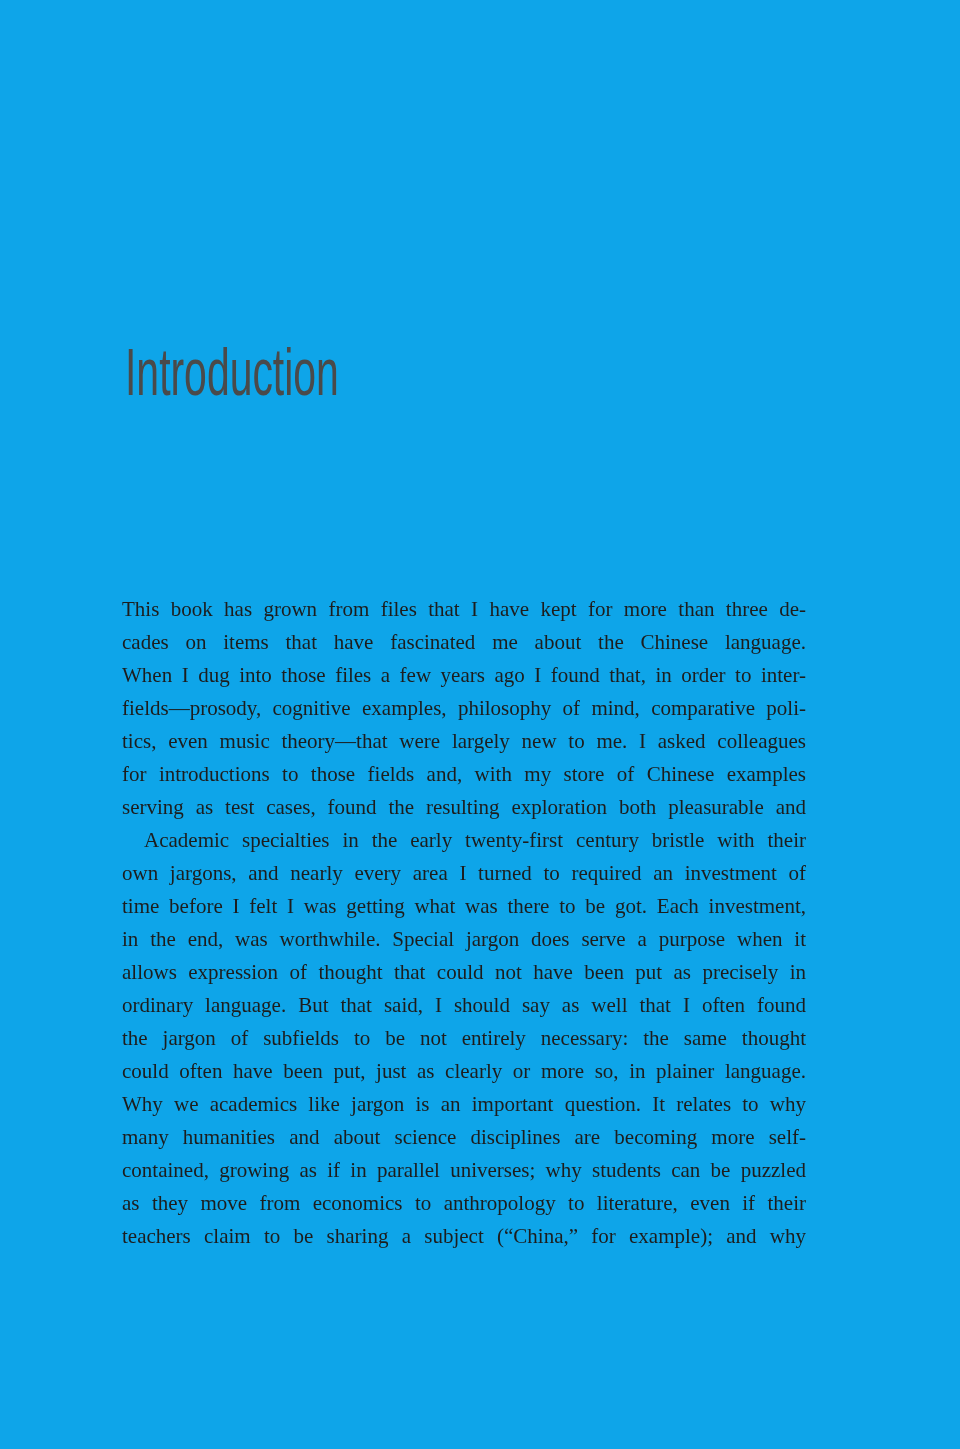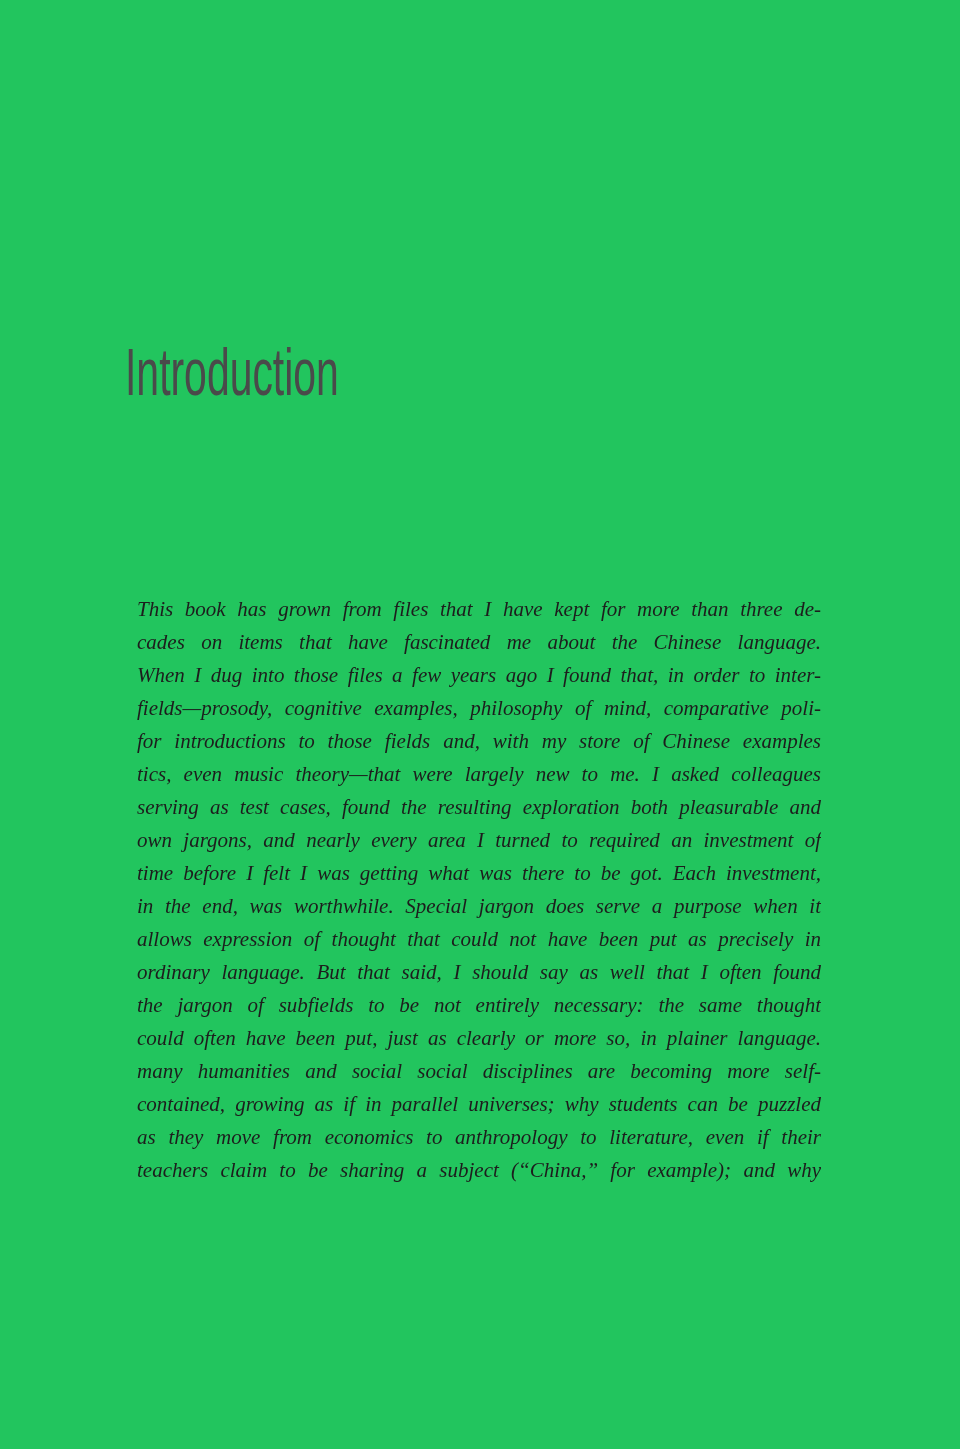--- a/index.html
+++ b/index.html
@@ -4,49 +4,48 @@
 <style>
   html, body {
     margin: 0;
     padding: 0;
     background: #ffffff;
   }
   .page {
     position: relative;
     width: 960px;
     height: 1449px;
-    background: #22c55e;
+    background: #0ea5e9;
     overflow: hidden;
     font-family: "Liberation Serif", serif;
   }
   .chapter-title {
     position: absolute;
     left: 125px;
     top: 339px;
     margin: 0;
     font-family: "Liberation Sans", sans-serif;
     font-weight: 400;
     font-size: 66px;
     line-height: 66px;
     color: #4a4a4a;
     letter-spacing: 0px;
     transform: scaleX(0.62);
     transform-origin: 0 0;
     white-space: nowrap;
   }
   .body-text {
     position: absolute;
-    left: 137px;
+    left: 122px;
     top: 593px;
     width: 684px;
     font-family: "Liberation Serif", serif;
     font-size: 21px;
     line-height: 33px;
     color: #1d1d1d;
-    font-style: italic;
   }
   .line {
     height: 33px;
     overflow: hidden;
     text-align: justify;
     text-align-last: justify;
   }
   .line.last {
     text-align-last: left;
   }
@@ -57,28 +56,30 @@
 </head>
 <body>
 
 <div class="page">
   <h1 class="chapter-title">Introduction</h1>
   <div class="body-text" id="body-text">
       <div class="line">This book has grown from files that I have kept for more than three de-</div>
       <div class="line">cades on items that have fascinated me about the Chinese language.</div>
       <div class="line">When I dug into those files a few years ago I found that, in order to inter-</div>
       <div class="line">fields—prosody, cognitive examples, philosophy of mind, comparative poli-</div>
+      <div class="line">tics, even music theory—that were largely new to me. I asked colleagues</div>
       <div class="line">for introductions to those fields and, with my store of Chinese examples</div>
-      <div class="line">tics, even music theory—that were largely new to me. I asked colleagues</div>
       <div class="line">serving as test cases, found the resulting exploration both pleasurable and</div>
+      <div class="line indent">Academic specialties in the early twenty-first century bristle with their</div>
       <div class="line">own jargons, and nearly every area I turned to required an investment of</div>
       <div class="line">time before I felt I was getting what was there to be got. Each investment,</div>
       <div class="line">in the end, was worthwhile. Special jargon does serve a purpose when it</div>
       <div class="line">allows expression of thought that could not have been put as precisely in</div>
       <div class="line">ordinary language. But that said, I should say as well that I often found</div>
       <div class="line">the jargon of subfields to be not entirely necessary: the same thought</div>
       <div class="line">could often have been put, just as clearly or more so, in plainer language.</div>
-      <div class="line">many humanities and social social disciplines are becoming more self-</div>
+      <div class="line">Why we academics like jargon is an important question. It relates to why</div>
+      <div class="line">many humanities and about science disciplines are becoming more self-</div>
       <div class="line">contained, growing as if in parallel universes; why students can be puzzled</div>
       <div class="line">as they move from economics to anthropology to literature, even if their</div>
       <div class="line">teachers claim to be sharing a subject (“China,” for example); and why</div>
     </div>
 </div>
 
 </body></html>

